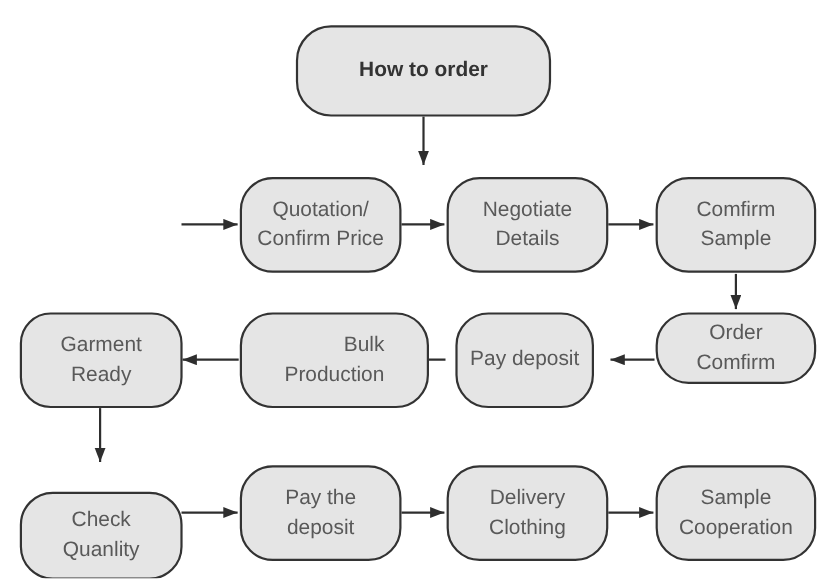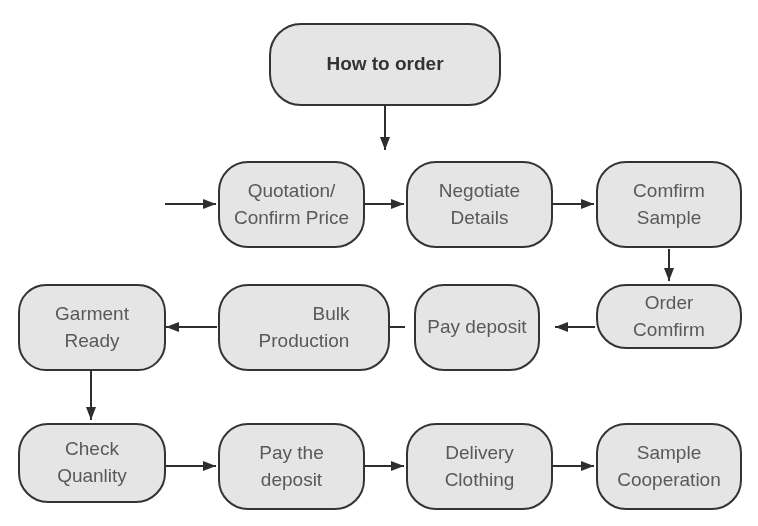--- a/index.html
+++ b/index.html
@@ -92,21 +92,21 @@
 Sample</div>
 
   <div class="node" style="left:18px; top:284px; width:148px; height:87px;border-radius:28px;">Garment
 Ready</div>
   <div class="node" style="left:218px; top:284px; width:172px; height:87px;text-align:right;">Bulk
 Production</div>
   <div class="node" style="left:414px; top:284px; width:126px; height:87px;">Pay deposit</div>
   <div class="node" style="left:596px; top:284px; width:146px; height:65px;">Order
 Comfirm</div>
 
-  <div class="node" style="left:18px; top:423px; width:148px; height:80px;">Check
+  <div class="node" style="left:18px; top:447px; width:148px; height:80px;">Check
 Quanlity</div>
   <div class="node" style="left:218px; top:423px; width:147px; height:87px;">Pay the
 deposit</div>
   <div class="node" style="left:406px; top:423px; width:147px; height:87px;">Delivery
 Clothing</div>
   <div class="node" style="left:596px; top:423px; width:146px; height:87px;">Sample
 Cooperation</div>
 
 </div>
 

